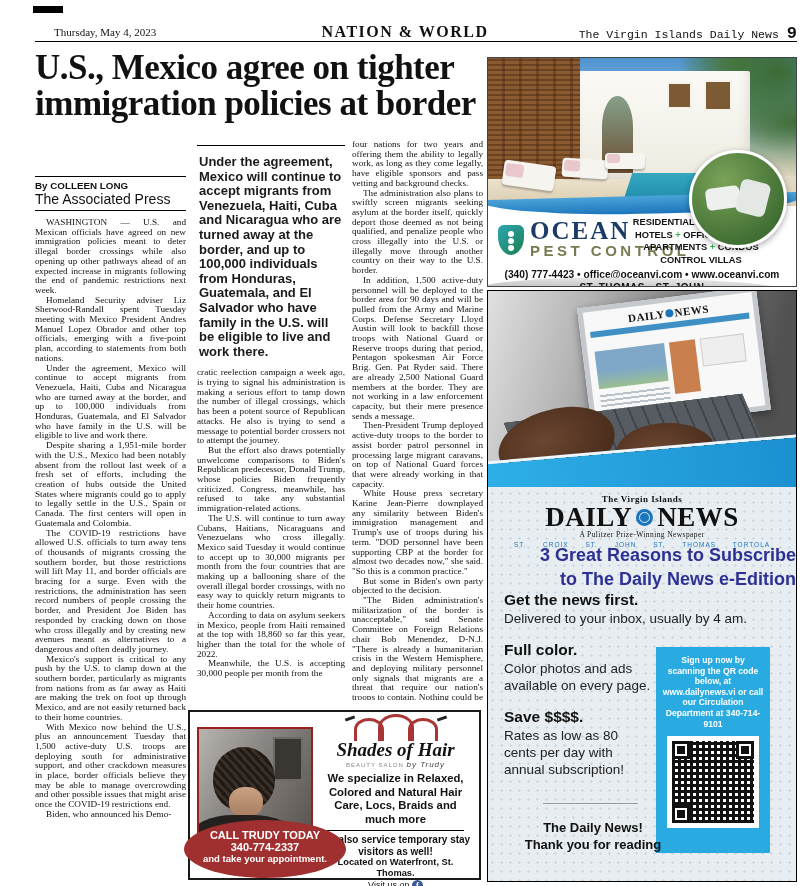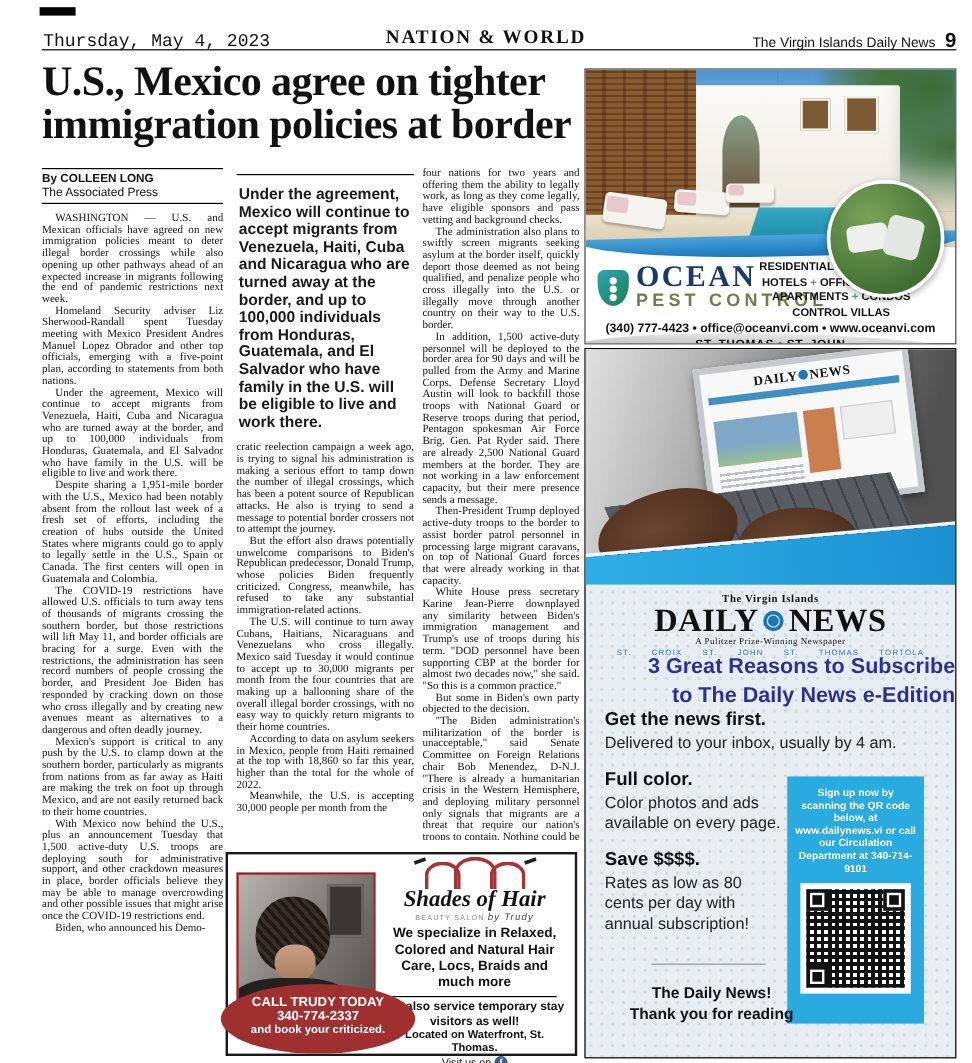--- a/index.html
+++ b/index.html
@@ -1,44 +1,44 @@
 <!DOCTYPE html>
 <html><head>
 <meta charset="utf-8">
 <style>
   html,body{margin:0;padding:0;background:#fff;}
   .page{position:relative;width:810px;height:886px;background:#fff;overflow:hidden;
         font-family:"Liberation Serif",serif;color:#111;}
 
   
   .print-mark{position:absolute;left:33px;top:6px;width:30px;height:7px;background:#000;}
-  .hdr-date{position:absolute;left:36px;top:26px;font-family:Liberation Mono, monospace;font-size:15px;}
+  .hdr-date{position:absolute;left:54px;top:26px;font-family:Liberation Serif, serif;font-size:11px;}
   .hdr-section{position:absolute;left:0;right:0;top:23px;text-align:center;font-weight:bold;
                font-size:16px;letter-spacing:1.5px;}
-  .hdr-right{position:absolute;right:13px;top:24px;font-family:Liberation Sans, sans-serif;
+  .hdr-right{position:absolute;right:13px;top:24px;font-family:Liberation Mono, monospace;
              font-size:11.5px;display:flex;align-items:baseline;gap:8px;text-align:center;}
   .hdr-page{font-weight:bold;font-size:17px;}
   .hdr-rule{position:absolute;left:35px;right:13px;top:41px;border-top:1.5px solid #000;}
 
   
   .headline{position:absolute;left:35px;top:50px;width:470px;font-weight:bold;
             font-size:35px;line-height:36px;letter-spacing:-0.5px;}
 
   
   .col{position:absolute;top:140px;text-align:justify;}
   .col p{margin:0;font-size:9.2px;line-height:9.7px;text-indent:11px;}
   .col p.noindent{text-indent:0;}
   .col1{left:35px;width:151px;height:742px;overflow:hidden;}
   .col2{left:197px;width:148px;height:566px;overflow:hidden;}
   .col3{left:352px;width:131px;height:560px;overflow:hidden;}
 
   .byline-block{border-top:1.5px solid #000;border-bottom:0.75px solid #000;
-                padding:3px 0 3px;margin-bottom:7px;font-family:"Liberation Sans",sans-serif;text-align:left;}
+                padding:3px 0 3px;margin-bottom:7px;font-family:"Liberation Sans",sans-serif;text-align:left;margin-top:36px;}
   .byline{font-weight:bold;font-size:9.8px;}
-  .credit{font-size:10px;}
+  .credit{font-size:14px;}
 
   .pullquote{border-top:1.5px solid #000;margin-top:5px;padding:9px 2px 0 2px;margin-bottom:9px;
              font-family:"Liberation Sans",sans-serif;font-weight:bold;font-size:13px;
              line-height:14.6px;text-align:left;color:#1a1a1a;}
 
   
   .ocean-ad{position:absolute;left:487px;top:57px;width:310px;height:230px;border:1px solid #444;
             background:#fff;box-sizing:border-box;overflow:hidden;}
   .ocean-photo{position:absolute;left:0;top:0;right:0;height:148px;overflow:hidden;}
   .v-sky{position:absolute;inset:0;background:linear-gradient(180deg,#4f93cf 0%,#8fc0e4 38%,#cfdfe8 55%,#e4dcc9 72%,#ddd2bd 100%);}
@@ -339,21 +339,21 @@
   <div class="hair-ad">
     <div class="hair-photo">
       <div class="hp-frame"></div>
       <div class="hp-head"></div>
       <div class="hp-face"></div>
       <div class="hp-body"></div>
     </div>
     <div class="hair-oval">
       <div class="ho1">CALL TRUDY TODAY</div>
       <div class="ho2">340-774-2337</div>
-      <div class="ho3">and book your criticized.</div>
+      <div class="ho3">and take your appointment.</div>
     </div>
     <div class="hair-content">
       <div class="swirls">
         <span class="accent"></span><span class="swirl"></span><span class="swirl sw2"></span><span class="swirl"></span><span class="accent"></span>
       </div>
       <div class="hair-script">Shades of Hair</div>
       <div class="hair-subrow">
         <span>BEAUTY SALON</span>
         <span class="hair-by">by Trudy</span>
       </div>

